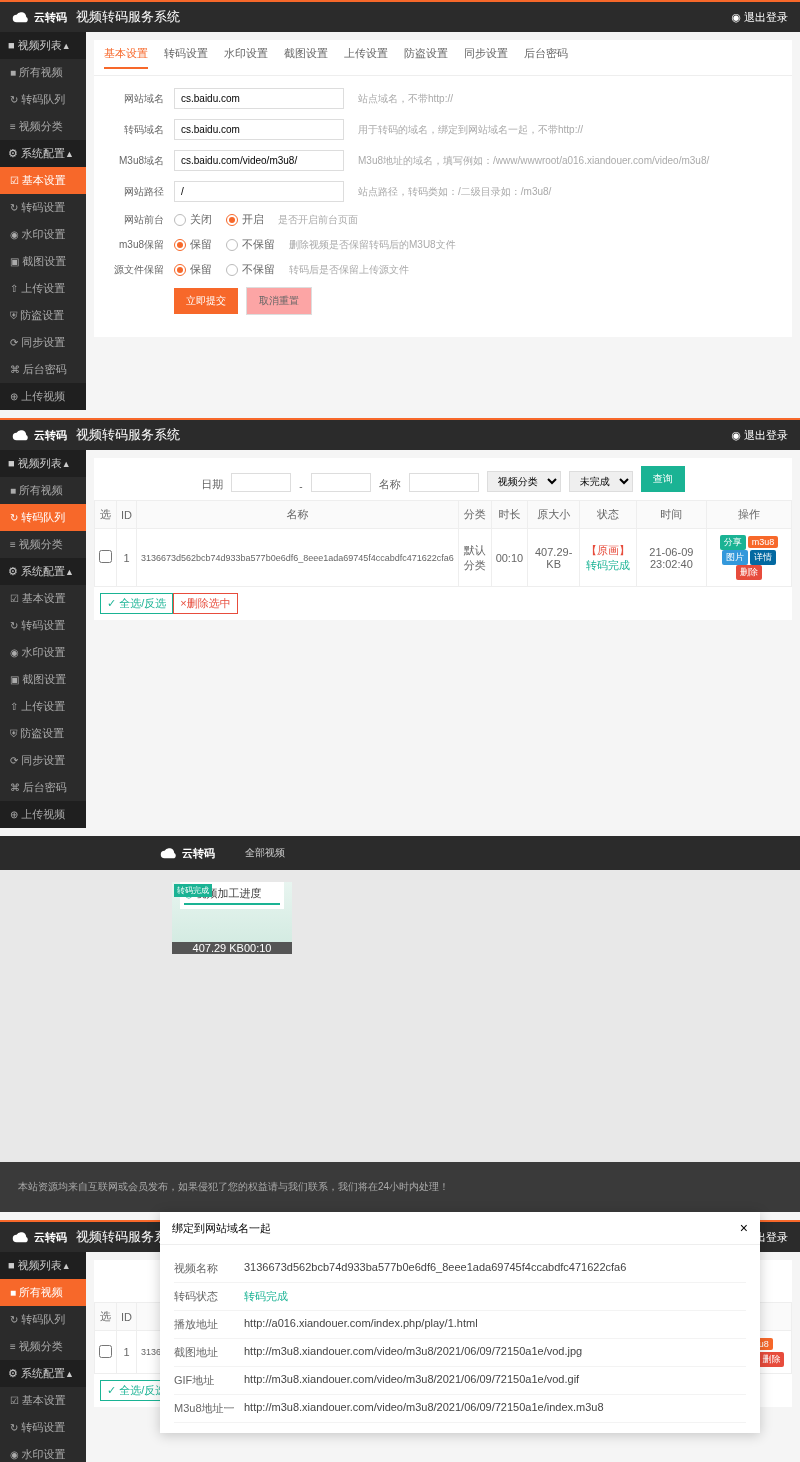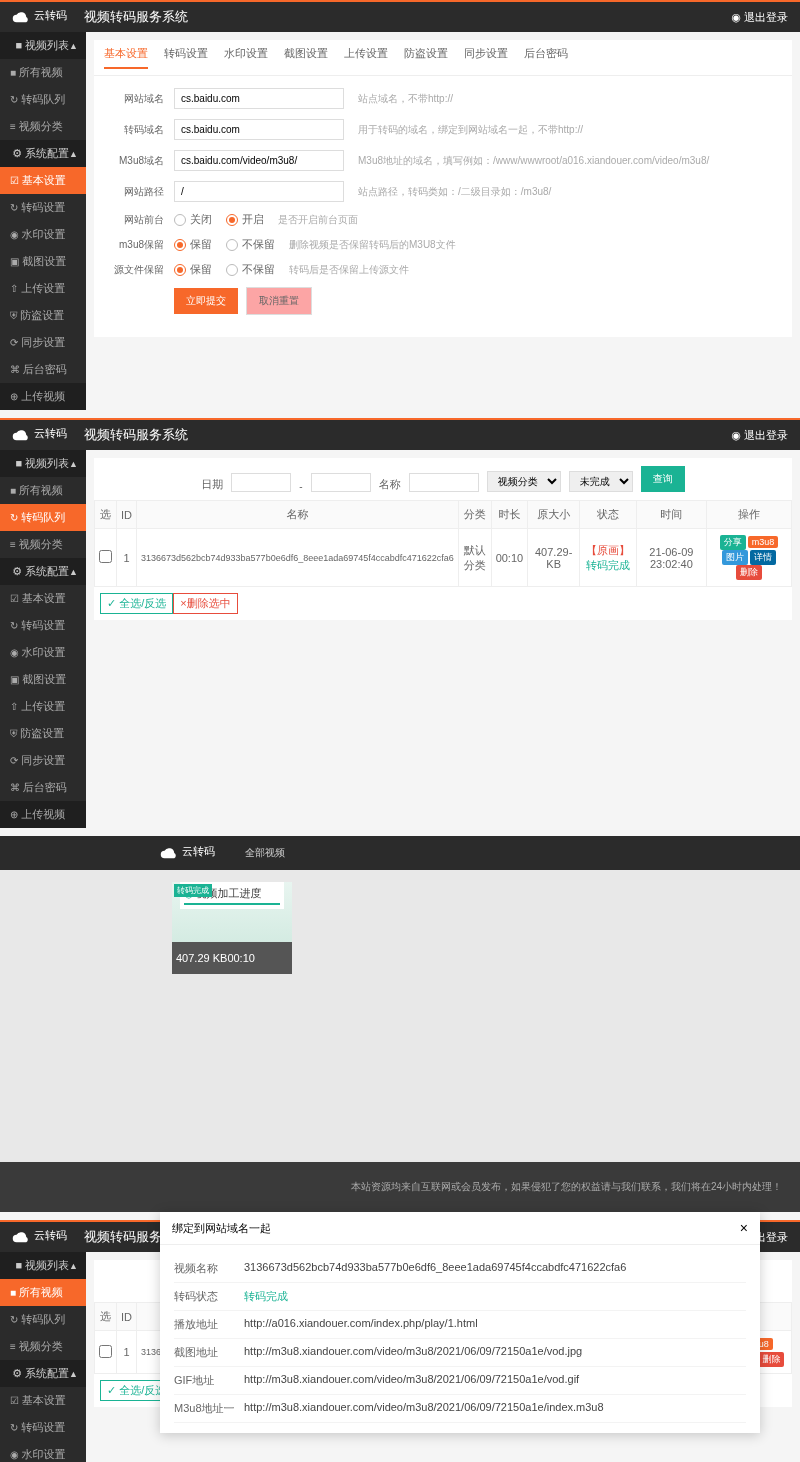--- a/index.html
+++ b/index.html
@@ -1,26 +1,26 @@
 <!DOCTYPE html>
 <html><head>
 <meta charset="utf-8">
 <style>
 *{margin:0;padding:0;box-sizing:border-box;font-family:"Microsoft YaHei",Arial,sans-serif;font-size:11px}
 body{background:#f5f5f5}
 .panel{background:#fff;margin-bottom:8px}
 .topbar{background:#2b2b2b;height:32px;display:flex;align-items:center;padding:0 12px;color:#fff;border-top:2px solid #f7682a}
-.logo{display:flex;align-items:flex-start;gap:4px;font-size:14px;font-weight:normal}
+.logo{display:flex;align-items:center;gap:4px;font-size:14px;font-weight:bold}
 .logo svg{width:18px;height:18px}
-.title{margin-left:17px;font-size:13px}
+.title{margin-left:9px;font-size:13px}
 .spacer{flex:1}
 .logout{font-size:11px;cursor:pointer}
 .layout{display:flex;min-height:320px}
 .sidebar{width:86px;background:#2b2b2b;color:#ccc}
-.sb-head{background:#1f1f1f;padding:6px 8px;display:flex;justify-content:flex-end;align-items:center;font-size:11px}
+.sb-head{background:#1f1f1f;padding:6px 8px;display:flex;justify-content:flex-start;align-items:center;font-size:11px}
 .sb-item{padding:6px 10px;font-size:10px;cursor:pointer;color:#aaa}
 .sb-item.active{background:#f7682a;color:#fff}
 .content{flex:1;padding:8px;background:#f5f5f5}
 .tabs{display:flex;gap:16px;border-bottom:1px solid #eee;padding:6px 10px;background:#fff;font-size:11px}
 .tab{color:#666;cursor:pointer;padding-bottom:6px}
 .tab.active{color:#f7682a;border-bottom:2px solid #f7682a}
 .form{background:#fff;padding:12px 10px}
 .row{display:flex;align-items:center;margin-bottom:10px}
 .lbl{width:60px;text-align:right;margin-right:10px;color:#666;font-size:10px}
 .inp{width:170px;padding:4px 6px;border:1px solid #ddd;font-size:10px}
@@ -39,24 +39,24 @@
 table{width:100%;border-collapse:collapse;background:#fff;font-size:10px}
 th,td{padding:6px 4px;border:1px solid #eee;text-align:center;color:#666}
 th{background:#fafafa;font-weight:normal}
 .badge{display:inline-block;padding:1px 4px;border-radius:2px;font-size:9px;color:#fff;margin:0 1px}
 .bg-green{background:#1ab394}.bg-blue{background:#3498db}.bg-orange{background:#f7682a}.bg-red{background:#e74c3c}.bg-teal{background:#0369a1}
 .sel-row{padding:6px;background:#fff;display:flex;font-size:10px}
 .card{width:120px;background:#fff;margin:12px}
 .card-img{height:60px;background:linear-gradient(#e8f5f0,#d4ebe2);position:relative}
 .card-img .tag{position:absolute;top:2px;left:2px;background:#1ab394;color:#fff;font-size:8px;padding:1px 3px}
 .card-img .inner{background:#fff;margin:12px 8px;padding:4px;font-size:7px;color:#444}
-.card-foot{background:#555;color:#fff;font-size:8px;padding:10px 4px;display:flex;justify-content:flex-start}
+.card-foot{background:#555;color:#fff;font-size:8px;padding:0 4px;display:flex;justify-content:center}
 .card-body{padding:6px;font-size:9px;color:#666}
 .mid-top{background:#2b2b2b;padding:8px 160px;display:flex;align-items:center;color:#fff}
-.footer{background:#3a3a3a;color:#aaa;text-align:right;padding:18px;font-size:10px}
+.footer{background:#3a3a3a;color:#aaa;text-align:left;padding:18px;font-size:10px}
 .modal{position:absolute;left:160px;right:40px;top:1212px;background:#fff;box-shadow:0 2px 12px rgba(0,0,0,.2);z-index:10}
 .modal-h{padding:8px 12px;border-bottom:1px solid #eee;display:flex;justify-content:space-between;align-items:center;font-size:11px}
 .modal-b{padding:10px 14px}
 .mrow{display:flex;padding:6px 0;border-bottom:1px solid #f3f3f3;font-size:10px}
 .mlbl{width:70px;color:#666}
 .mval{flex:1;color:#444}
 .arrow{font-size:9px}
 </style>
 </head>
 <body>

